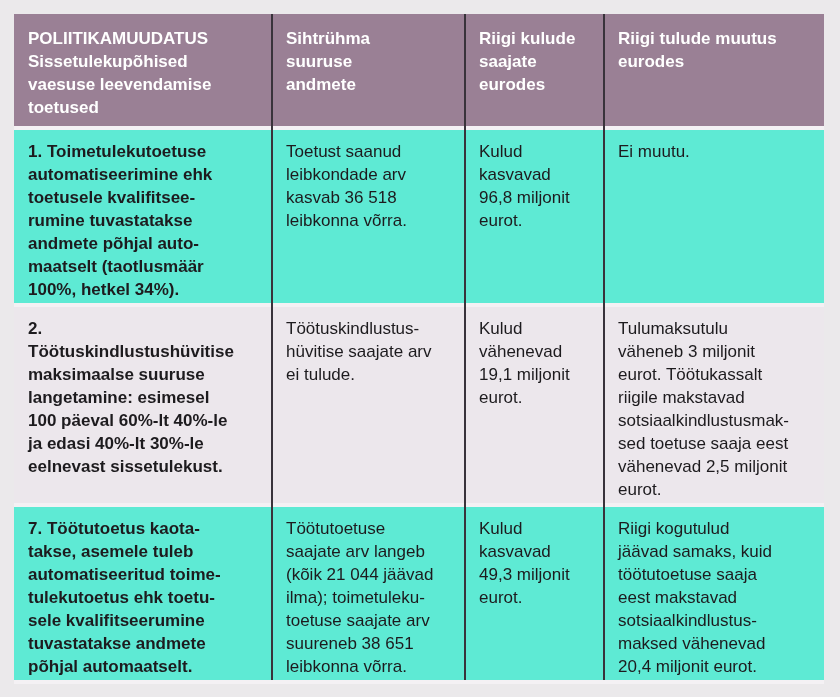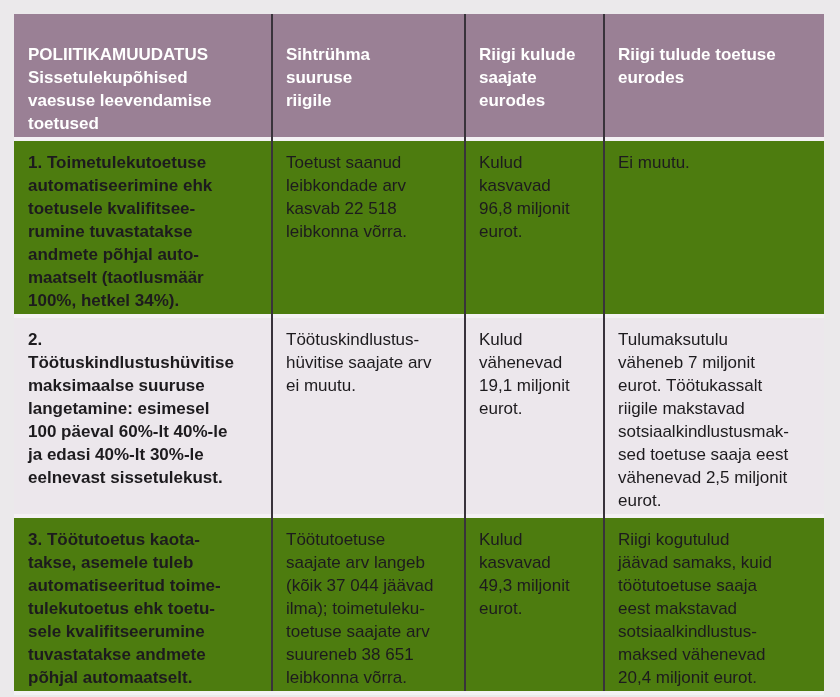--- a/index.html
+++ b/index.html
@@ -36,24 +36,24 @@
     font-size: 17px;
     line-height: 23px;
     color: #1d1b1e;
     white-space: pre-line;
     overflow: hidden;
   }
   .cell.header {
     background: #9a8095;
     color: #ffffff;
     font-weight: bold;
-    padding-top: 29px;
+    padding-top: 13px;
     min-height: 112px;
   }
-  .cell.odd  { background: #4d7c0f; }
+  .cell.odd  { background: #5eead4; }
   .cell.even { background: #ece7ec; }
   .cell.strong { font-weight: bold; }
   .vline {
     position: absolute;
     top: 0;
     bottom: 4px;
     width: 2px;
     background: #39333b;
     z-index: 2;
   }
@@ -72,83 +72,83 @@
 
     <div class="grid">
 
       <div class="trow">
         <div class="cell header">POLIITIKAMUUDATUS
 Sissetulekupõhised
 vaesuse leevendamise
 toetused</div>
         <div class="cell header">Sihtrühma
 suuruse
-riigile</div>
+andmete</div>
         <div class="cell header">Riigi kulude
 saajate
 eurodes</div>
-        <div class="cell header">Riigi tulude toetuse
+        <div class="cell header">Riigi tulude muutus
 eurodes</div>
       </div>
 
       <div class="trow">
         <div class="cell odd strong">1. Toimetulekutoetuse
 automatiseerimine ehk
 toetusele kvalifitsee-
 rumine tuvastatakse
 andmete põhjal auto-
 maatselt (taotlusmäär
 100%, hetkel 34%).</div>
         <div class="cell odd">Toetust saanud
 leibkondade arv
-kasvab 22 518
+kasvab 36 518
 leibkonna võrra.</div>
         <div class="cell odd">Kulud
 kasvavad
 96,8 miljonit
 eurot.</div>
         <div class="cell odd">Ei muutu.</div>
       </div>
 
       <div class="trow">
         <div class="cell even strong">2.
 Töötuskindlustushüvitise
 maksimaalse suuruse
 langetamine: esimesel
 100 päeval 60%-lt 40%-le
 ja edasi 40%-lt 30%-le
 eelnevast sissetulekust.</div>
         <div class="cell even">Töötuskindlustus-
 hüvitise saajate arv
-ei muutu.</div>
+ei tulude.</div>
         <div class="cell even">Kulud
 vähenevad
 19,1 miljonit
 eurot.</div>
         <div class="cell even">Tulumaksutulu
-väheneb 7 miljonit
+väheneb 3 miljonit
 eurot. Töötukassalt
 riigile makstavad
 sotsiaalkindlustusmak-
 sed toetuse saaja eest
 vähenevad 2,5 miljonit
 eurot.</div>
       </div>
 
       <div class="trow">
-        <div class="cell odd strong">3. Töötutoetus kaota-
+        <div class="cell odd strong">7. Töötutoetus kaota-
 takse, asemele tuleb
 automatiseeritud toime-
 tulekutoetus ehk toetu-
 sele kvalifitseerumine
 tuvastatakse andmete
 põhjal automaatselt.</div>
         <div class="cell odd">Töötutoetuse
 saajate arv langeb
-(kõik 37 044 jäävad
+(kõik 21 044 jäävad
 ilma); toimetuleku-
 toetuse saajate arv
 suureneb 38 651
 leibkonna võrra.</div>
         <div class="cell odd">Kulud
 kasvavad
 49,3 miljonit
 eurot.</div>
         <div class="cell odd">Riigi kogutulud
 jäävad samaks, kuid

